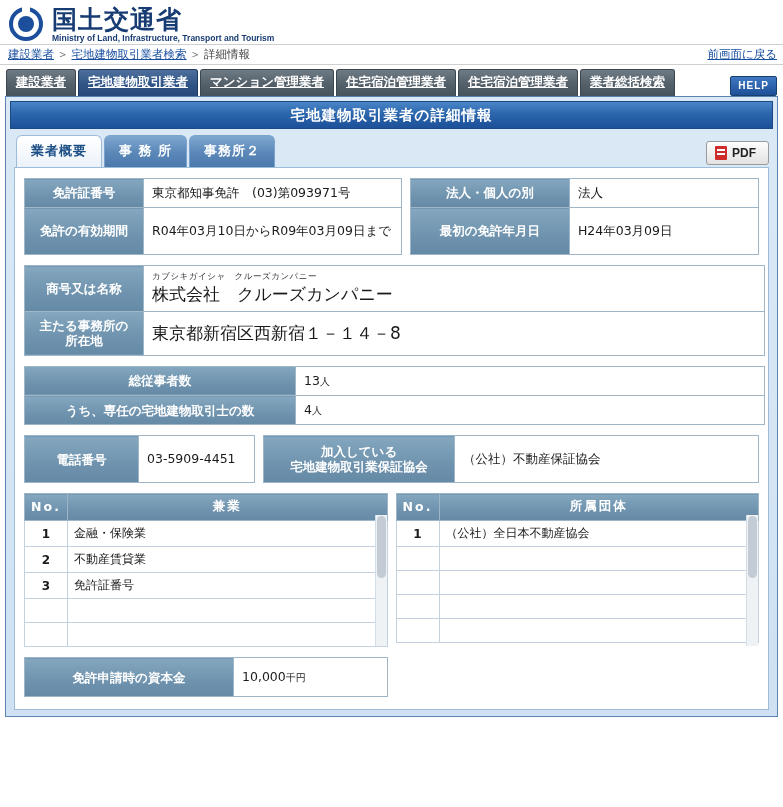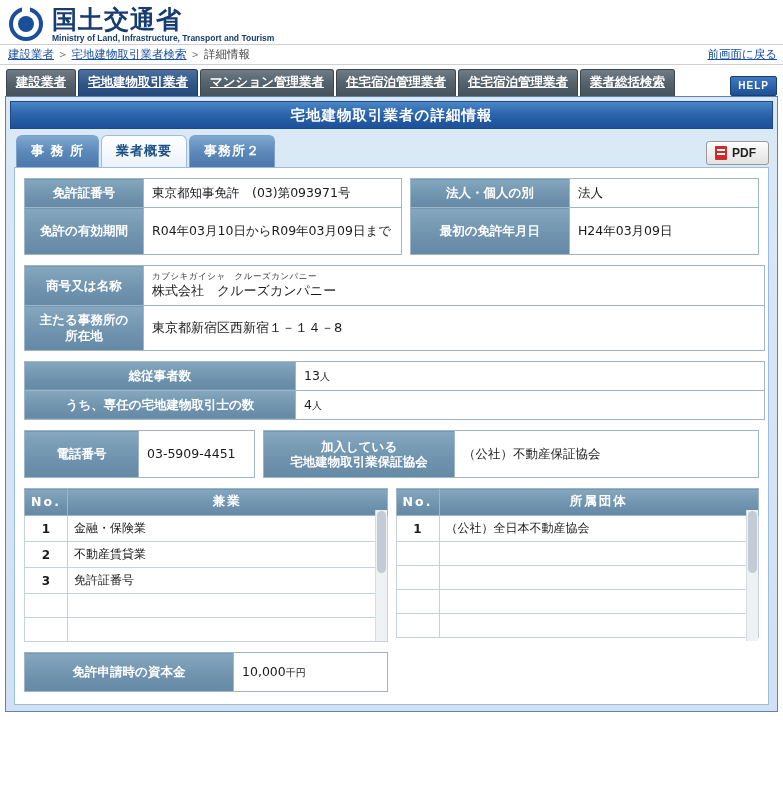--- a/index.html
+++ b/index.html
@@ -259,21 +259,21 @@
     line-height: 1.3;
   }
   .ruby {
     display: block;
     font-size: 8.5px;
     color: #333;
     line-height: 1.1;
     margin-bottom: 1px;
     letter-spacing: 0.5px;
   }
-  .val-main { font-size: 13px; }
+  .val-main { font-size: 17px; }
   .unit { font-size: 10px; }
 
   
   .list-wrap { position: relative; }
   table.listtbl {
     border-collapse: collapse;
     table-layout: fixed;
     width: 100%;
   }
   table.listtbl th {
@@ -357,22 +357,22 @@
   <div class="top-tab">住宅宿泊管理業者</div>
   <div class="top-tab">業者総括検索</div>
   <div class="help-btn">HELP</div>
 </div>
 
 <div class="frame">
 
   <div class="detail-banner">宅地建物取引業者の詳細情報</div>
 
   <div class="inner-tabs">
+    <div class="inner-tab active">業者概要</div>
     <div class="inner-tab">事 務 所</div>
-    <div class="inner-tab active">業者概要</div>
     <div class="inner-tab">事務所２</div>
     <div class="pdf-btn">
       <span class="pdf-icon"></span>
       <span>PDF</span>
     </div>
   </div>
 
   <div class="panel">
 
     <div class="row mb10">

